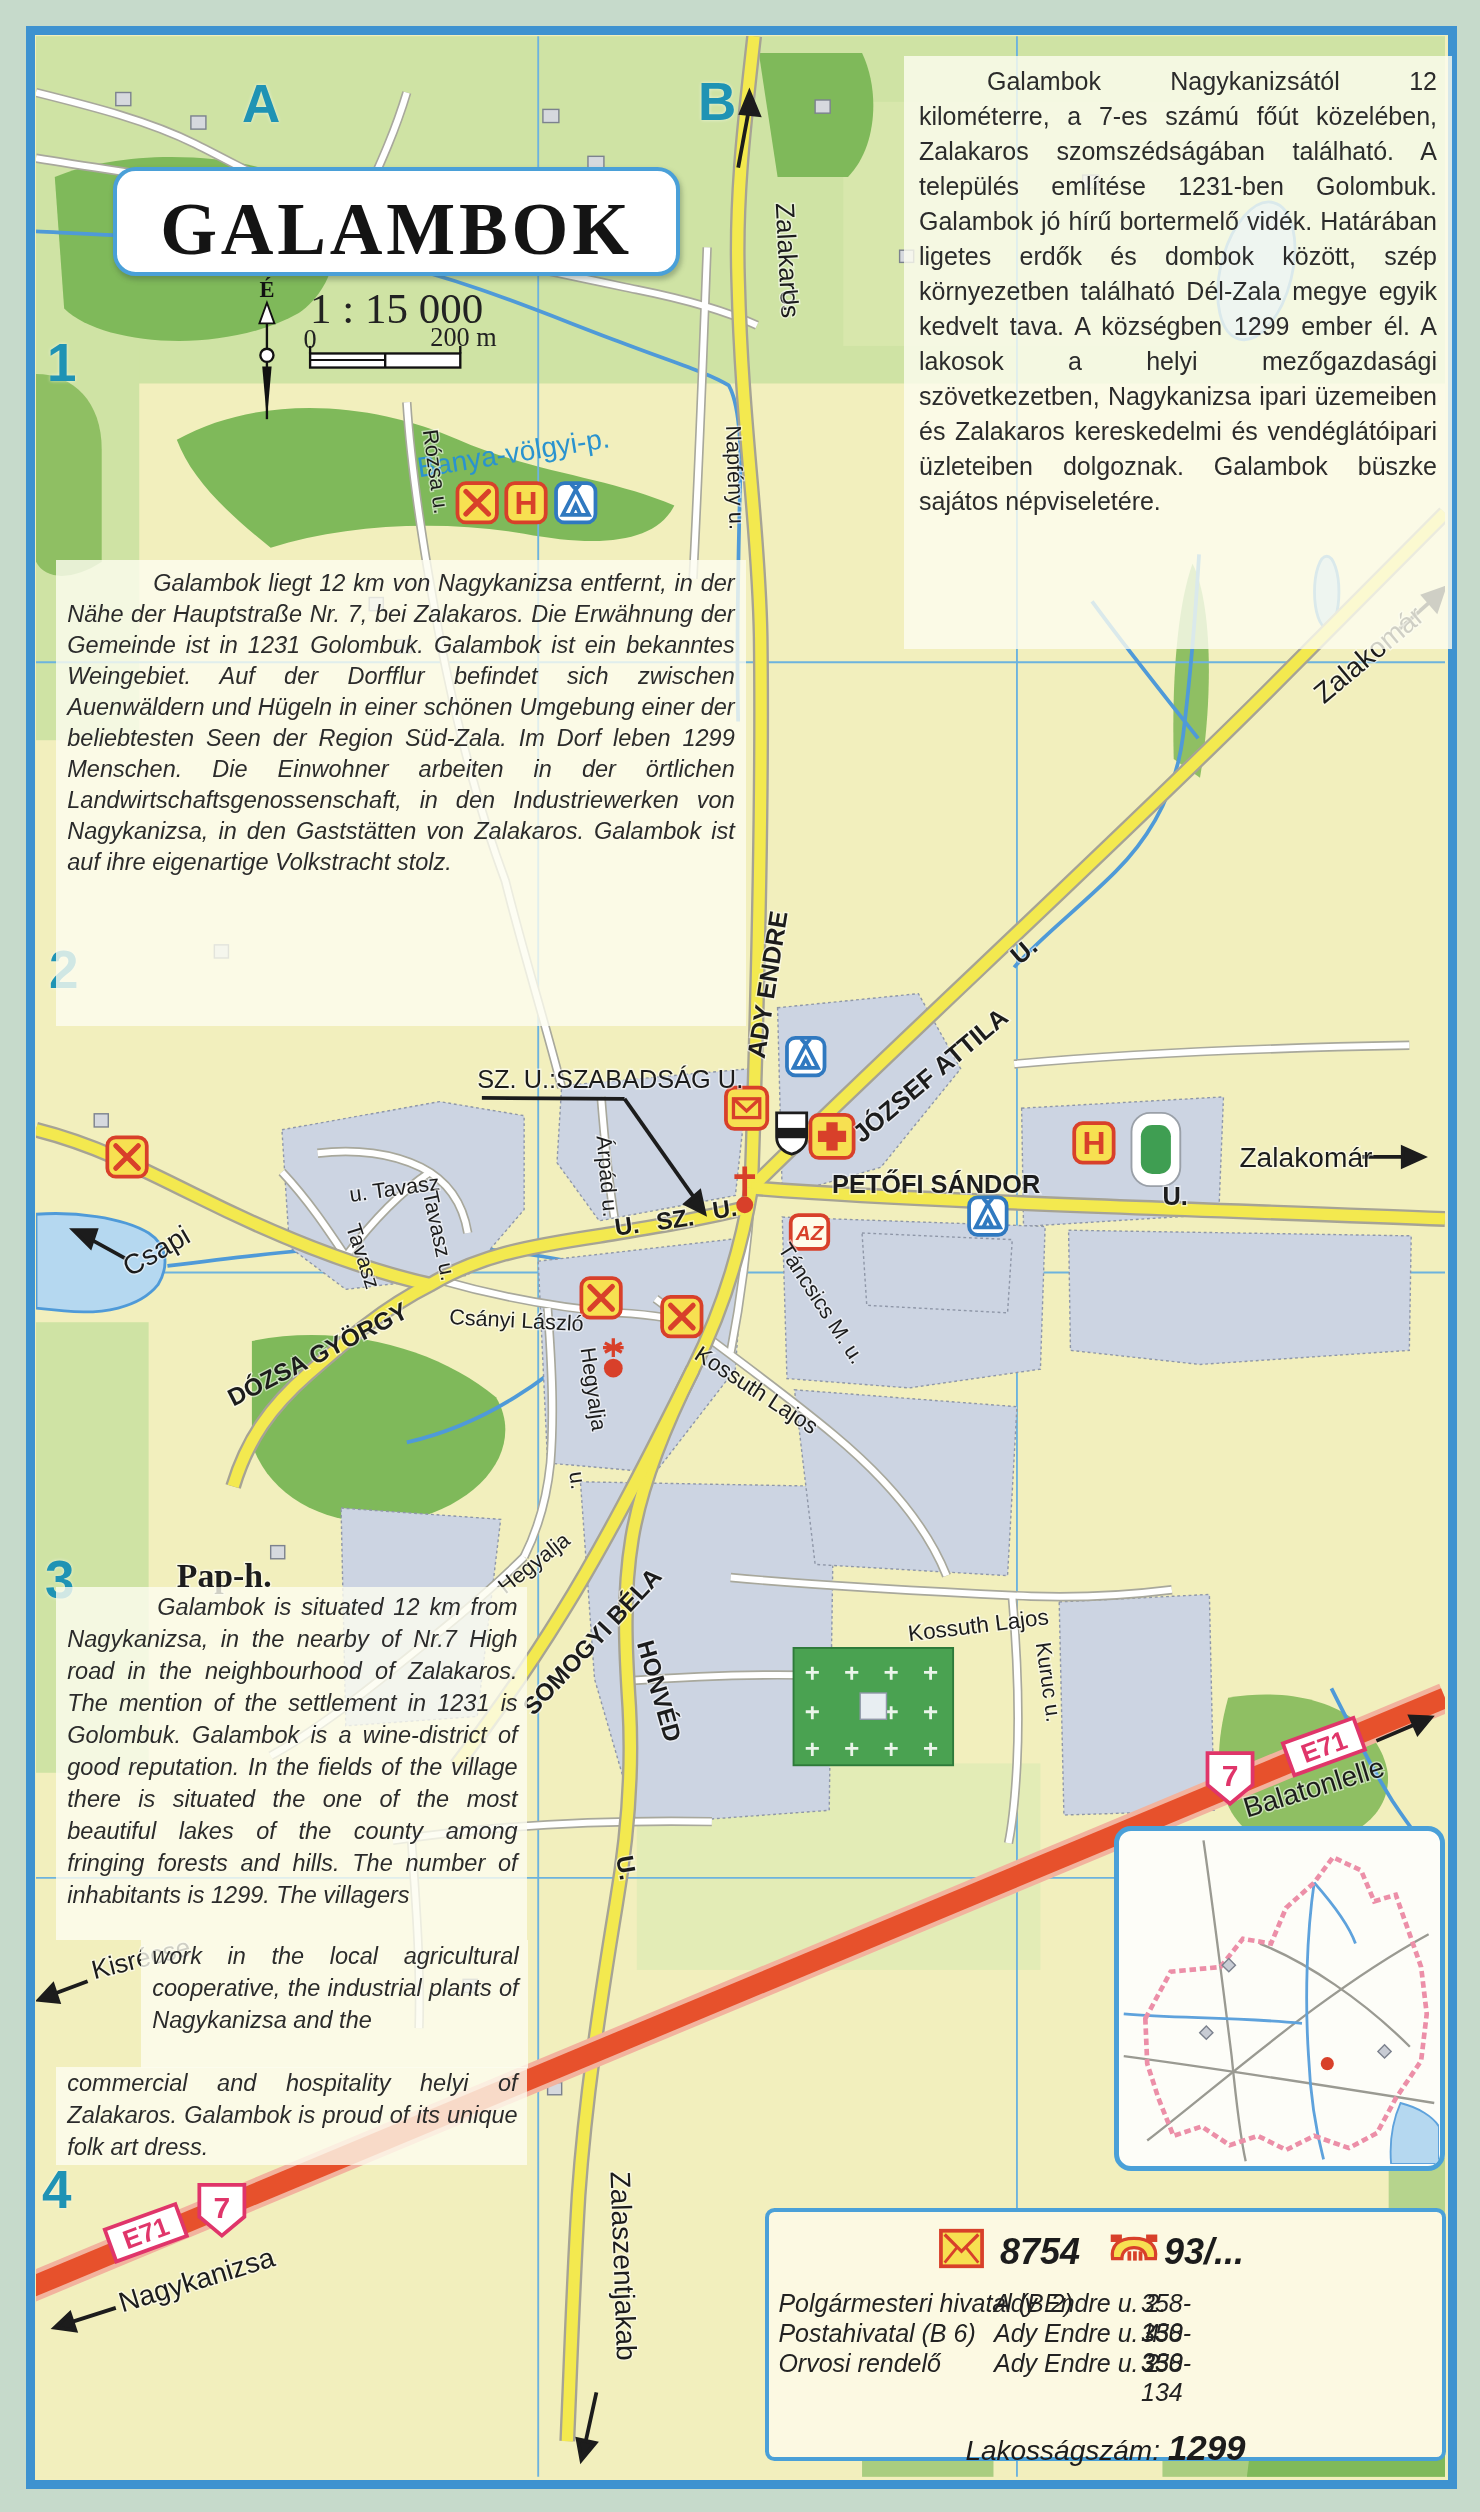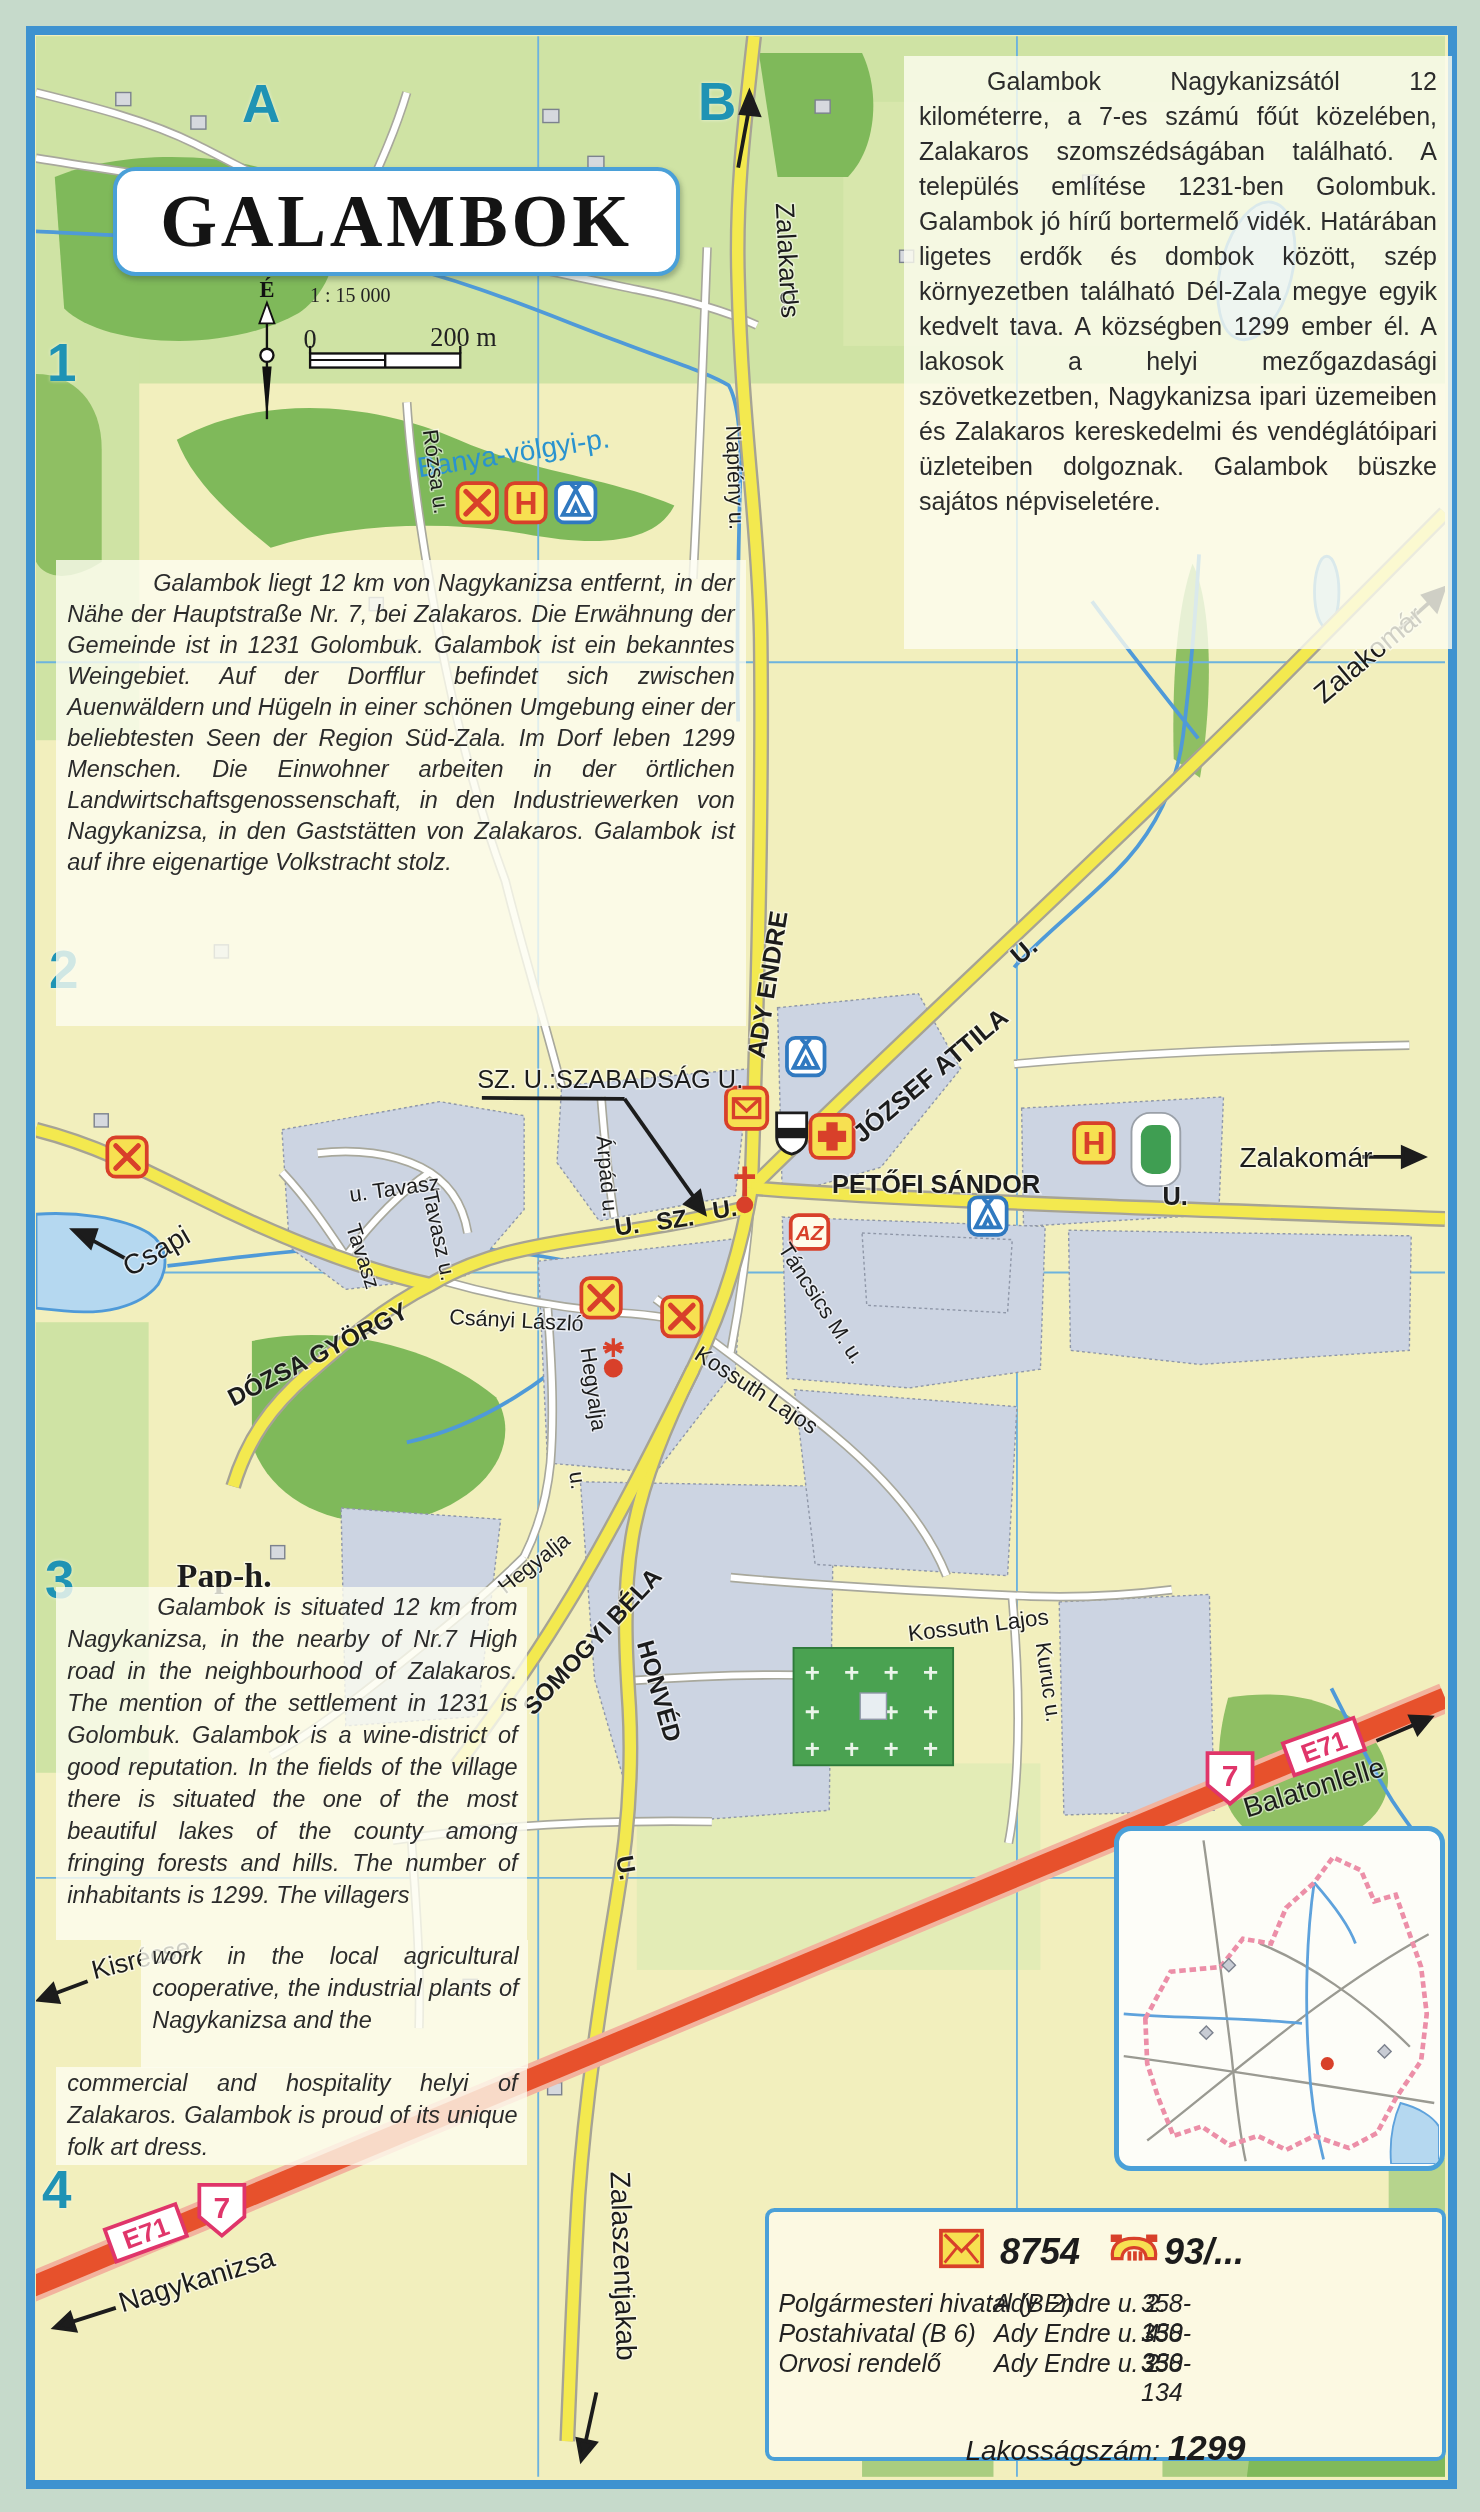--- a/index.html
+++ b/index.html
@@ -9,26 +9,26 @@
          border:9.4px solid #3e92d0;background:#f2efbd;box-sizing:content-box;}
   #mapsvg{position:absolute;left:36px;top:36px;width:1409px;height:2441px;}
 
   .abs{position:absolute;}
   .gridlabel{position:absolute;color:#1f93b4;font-weight:bold;font-size:53px;
              font-family:"Liberation Sans",sans-serif;text-shadow:0 0 3.8px rgba(255,255,255,.6);}
 
   #title-box{position:absolute;left:113px;top:167px;width:559px;height:101px;
              background:#fff;border:4.7px solid #4aa0d8;border-radius:22.5px;
              box-shadow:1.9px 3.8px 5.6px rgba(60,80,60,.35);
-             display:flex;align-items:center;justify-content:center;}
+             display:flex;align-items:flex-end;justify-content:center;}
   #title-box span{font-family:"Liberation Serif",serif;font-weight:bold;font-size:73px;
                   letter-spacing:3.8px;color:#141414;}
 
   #scale-text{position:absolute;left:310px;top:284px;font-family:"Liberation Serif",serif;
-              font-size:20px;color:#222;}
+              font-size:43px;color:#222;}
 
   .textbox{position:absolute;background:rgba(253,252,240,.80);color:#2b2b2b;
            text-align:justify;box-sizing:border-box;}
   #hu-box{left:904px;top:56px;width:548px;height:593px;font-size:25px;line-height:35px;
           padding:7.5px 15px 0 15px;text-indent:68px;}
   #de-box{left:56px;top:560px;width:690px;height:466px;font-size:23.5px;line-height:31px;
           font-style:italic;padding:7.5px 11.3px 0 11.3px;text-indent:86px;}
   .en{font-size:23.5px;line-height:32px;font-style:italic;}
   #en-1{left:56px;top:1587px;width:471px;height:353px;padding:3.8px 9.4px 0 11.3px;text-indent:90px;}
   #en-2{left:141px;top:1940px;width:387px;height:128px;padding:0 9.4px 0 11.3px;}

